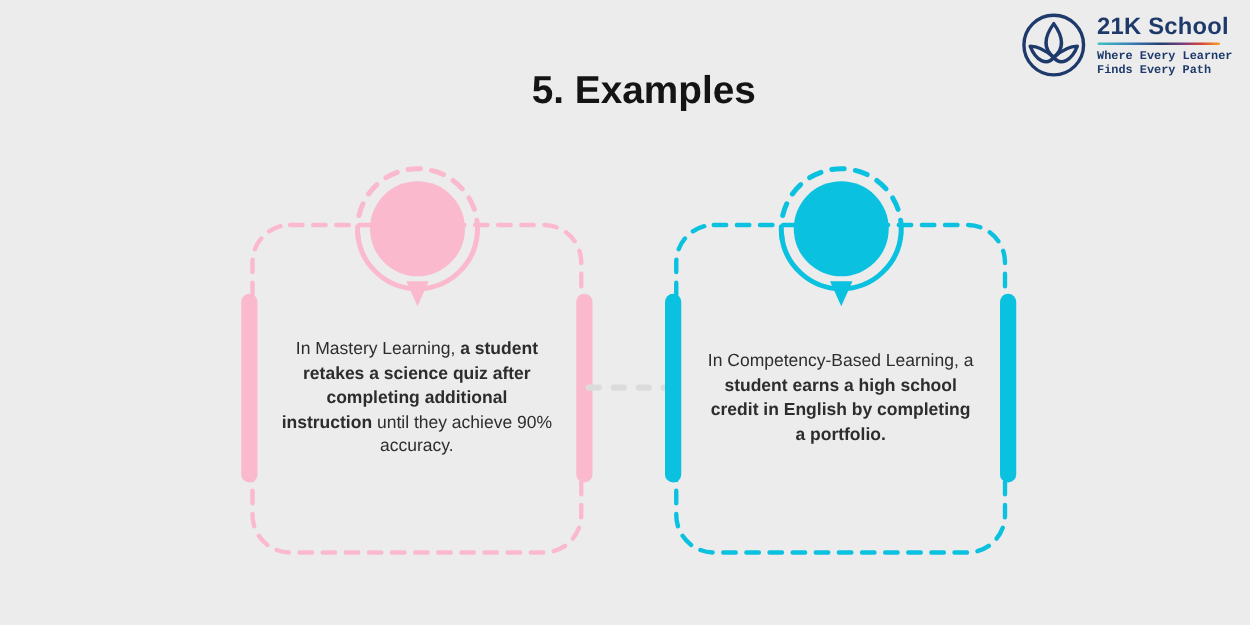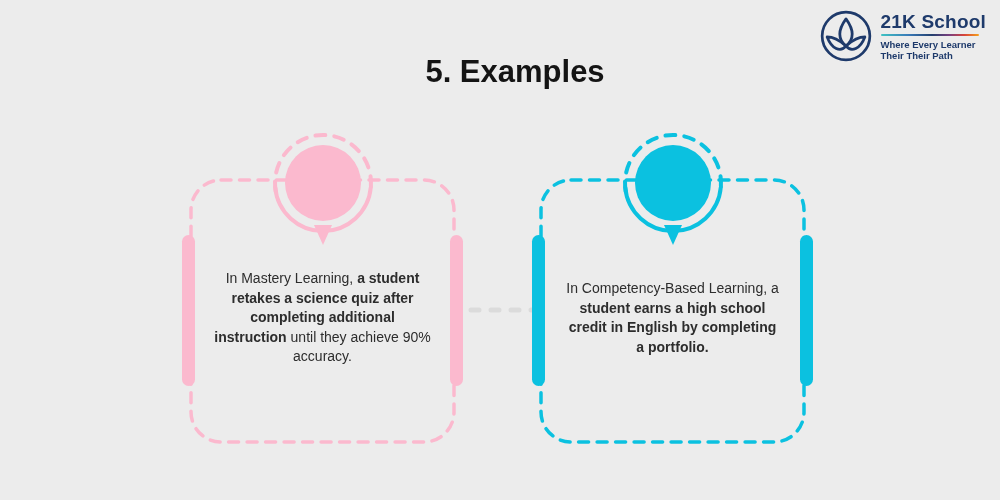--- a/index.html
+++ b/index.html
@@ -14,29 +14,29 @@
   }
   .slide{position:relative; width:1000px; height:500px;}
 
   
   .logo{position:absolute; top:9px; right:14px; display:flex; align-items:center; gap:8px;}
   .logo-icon{width:54px; height:54px; flex:0 0 auto;}
   .logo-text{display:flex; flex-direction:column;}
   .logo-name{font-size:19px; font-weight:700; color:var(--navy); letter-spacing:.2px; line-height:22px;}
   .logo-rule{height:2.5px; width:98px; margin:1px 0 3px 0; border-radius:2px;
     background:linear-gradient(90deg,#3fc3c3 0%,#3a7ab8 28%,#24406e 52%,#7a3f7e 70%,#d8443a 85%,#f6a21d 100%);}
-  .logo-tagline{font-size:9.5px; line-height:11px; font-weight:700; color:var(--navy);}
+  .logo-tagline{font-size:9.5px; line-height:11px; font-weight:700; color:var(--navy);font-family:Liberation Mono, monospace;}
 
   
   .page-title{position:absolute; top:54px; left:0; width:1030px; text-align:center;
     font-size:31px; font-weight:700; color:var(--title);}
 
   
   .card{position:absolute; top:178px; width:267px; height:266px;}
-  .card-mastery{left:189px;}
+  .card-mastery{left:200px;}
   .card-competency{left:539px;}
   .card-border{position:absolute; inset:0; overflow:visible;}
   .card-border rect{fill:none; stroke-width:3.5; stroke-linecap:round; stroke-dasharray:10 8.5;}
   .card-mastery .stroked{stroke:var(--pink);}
   .card-mastery .filled{fill:var(--pink);}
   .card-competency .stroked{stroke:var(--cyan);}
   .card-competency .filled{fill:var(--cyan);}
 
   .side-bar{position:absolute; top:57px; width:13px; height:151px; border-radius:7px;}
   .side-bar.left{left:-7px;}
@@ -66,21 +66,21 @@
     <svg class="logo-icon" viewBox="0 0 60 60">
       <circle cx="30" cy="30" r="26.5" fill="none" stroke="#1e3a6b" stroke-width="3"></circle>
       <path d="M30 11 C 22 22, 20 33, 30 41 C 40 33, 38 22, 30 11 Z" fill="none" stroke="#1e3a6b" stroke-width="3" stroke-linejoin="round"></path>
       <path d="M9 31 C 14 44, 24 49, 30 41 C 22 34, 16 31, 9 31 Z" fill="none" stroke="#1e3a6b" stroke-width="3" stroke-linejoin="round"></path>
       <path d="M51 31 C 46 44, 36 49, 30 41 C 38 34, 44 31, 51 31 Z" fill="none" stroke="#1e3a6b" stroke-width="3" stroke-linejoin="round"></path>
     </svg>
     <div class="logo-text">
       <span class="logo-name">21K School</span>
       <span class="logo-rule"></span>
       <span class="logo-tagline">Where Every Learner</span>
-      <span class="logo-tagline">Their Their Path</span>
+      <span class="logo-tagline">Finds Every Path</span>
     </div>
   </div>
 
   <h1 class="page-title">5. Examples</h1>
 
   <div class="card card-mastery">
     <svg class="card-border" viewBox="0 0 267 266" preserveAspectRatio="none">
       <rect class="stroked" x="2" y="2" width="263" height="262" rx="30"></rect>
     </svg>
     <div class="side-bar left"></div>

